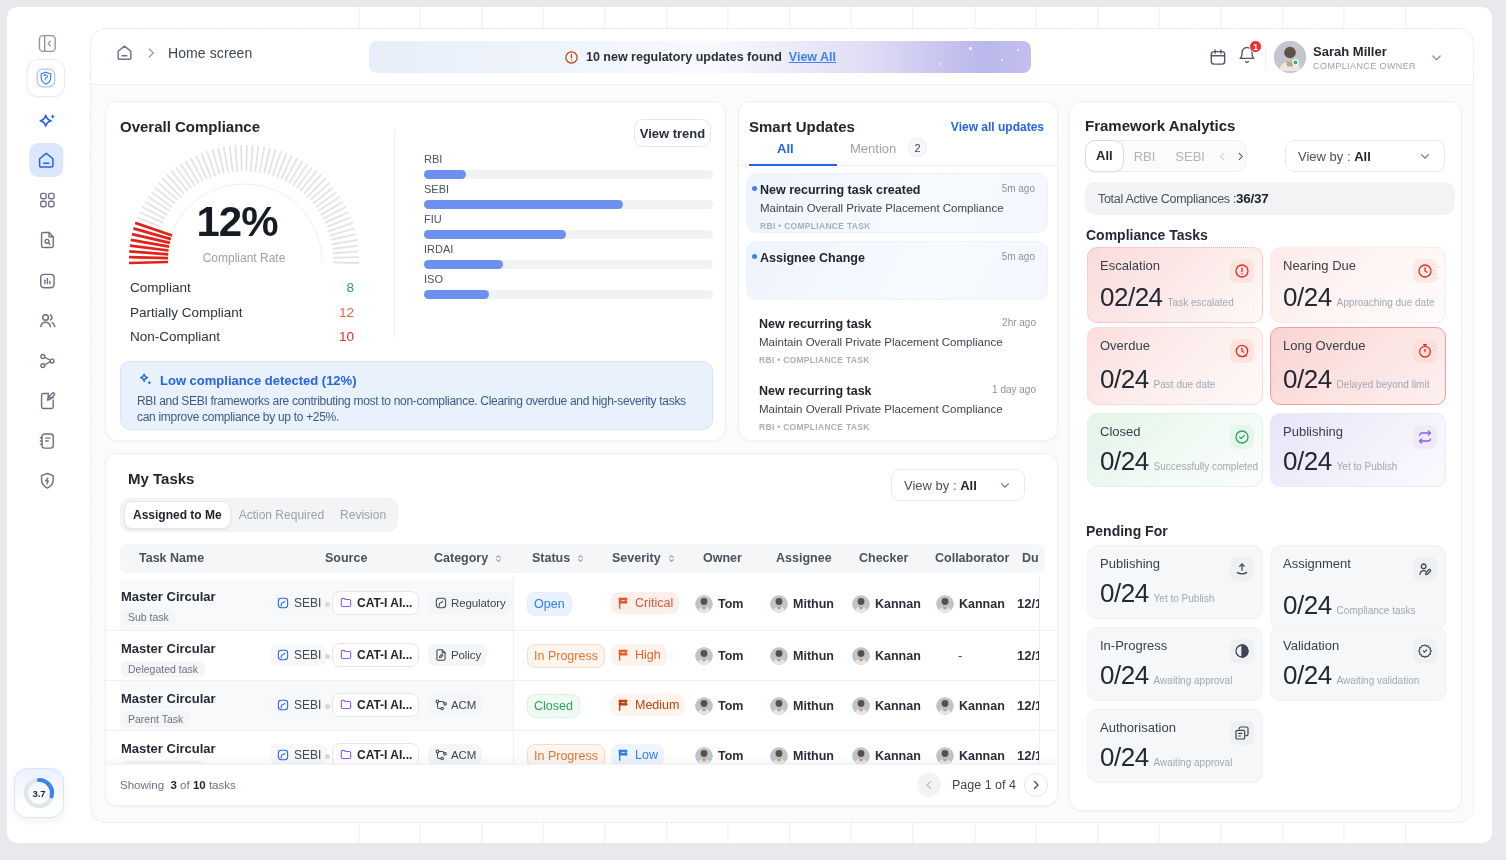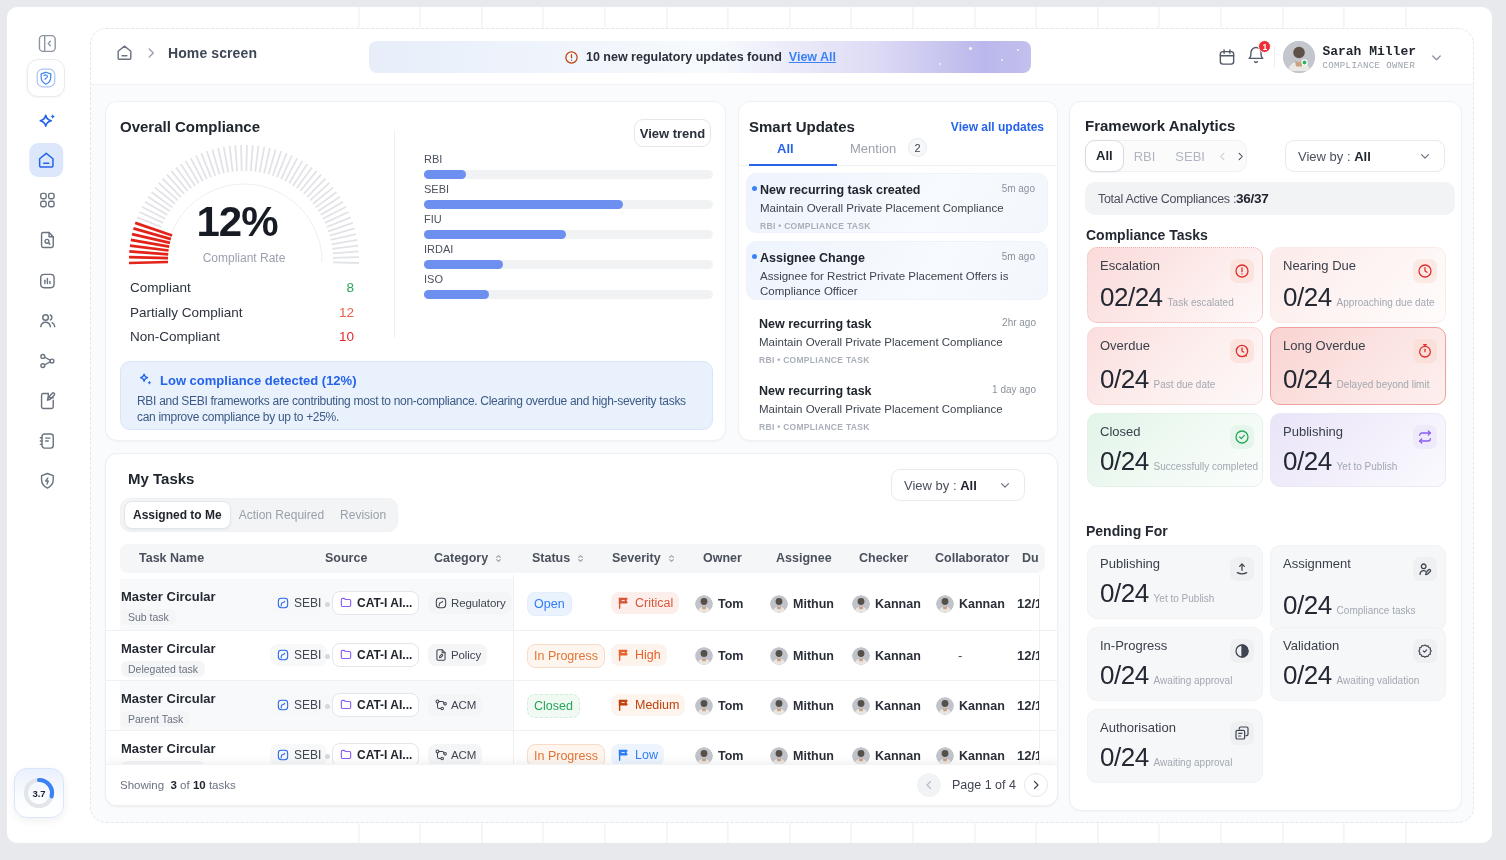--- a/index.html
+++ b/index.html
@@ -22,21 +22,21 @@
 
 .sidebar { position:absolute; left:0; top:0; width:83px; height:836px; }
 .sb-item { position:absolute; left:50%; transform:translateX(-58%); display:flex; align-items:center; justify-content:center; }
 .sb-logo { width:38px; height:38px; border:1px solid #e9ecef; border-radius:11px; background:#fff; box-shadow:0 1px 2px rgba(16,24,40,.04);}
 .sb-active { width:34px; height:34px; background:#dce7fc; border-radius:9px; }
 .widget37 { position:absolute; left:7px; top:761px; width:50px; height:50px; background:linear-gradient(180deg,#eaf1fd 0%,#fbfdff 65%,#ffffff 100%); border:1px solid #d9e5fa; border-radius:13px; box-shadow:0 3px 8px rgba(16,24,40,.06); display:flex; align-items:center; justify-content:center; }
 
 .shell { position:absolute; left:83px; top:21px; width:1384px; height:795px; background:#fafbfc; border:1px dashed #e4e7eb; border-radius:16px; overflow:hidden; }
 .hdr { position:absolute; left:0; top:0; width:100%; height:56px; background:#fff; border-bottom:1px solid #f0f1f4; }
 .crumb { position:absolute; left:24px; top:14px; display:flex; align-items:center; gap:10px; }
-.crumb .txt { font-size:14px; font-weight:700; color:#3f4654; letter-spacing:.1px; }
+.crumb .txt { font-size:14px; font-weight:400; color:#3f4654; letter-spacing:.1px; }
 .banner { position:absolute; left:278px; top:12px; width:662px; height:32px; border-radius:8px; overflow:hidden;
   background:linear-gradient(90deg,#e7eef9 0%,#f0f5fc 30%,#f7fafd 52%,#dedcf5 76%,#bab7ec 93%,#c3c0ee 100%);
   display:flex; align-items:center; justify-content:center; gap:7px; }
 .banner .t { font-size:12.5px; font-weight:700; color:#2a2f3a; }
 .banner a { font-size:12.5px; font-weight:700; color:#3b82f6; text-decoration:underline; }
 .hdr-right { position:absolute; right:29px; top:0; height:56px; display:flex; align-items:center; gap:11px; }
 .avatar { width:32px; height:32px; border-radius:50%; background:#c9ccd2; position:relative; overflow:hidden; }
 .uname { font-size:13px; font-weight:700; color:#1f242e; }
 .urole { font-size:9px; color:#9aa1ac; letter-spacing:.4px; margin-top:2px;}
 
@@ -239,21 +239,21 @@
         <span style="position:absolute; right:-5px; top:-5px; background:#ef2d37; color:#fff; font-size:8.5px; font-weight:700; width:13px; height:13px; border-radius:50%; display:flex; align-items:center; justify-content:center; border:1.5px solid #fff;">1</span>
       </div>
       <div style="width:1px; height:22px; background:#edeff2; margin:0 -3px;"></div>
       <div class="avatar"><svg width="32" height="32" viewBox="0 0 32 32">
               <rect width="32" height="32" fill="#c3c7cd"></rect>
               <circle cx="16" cy="11.5" r="5.8" fill="#5d5148"></circle>
               <path d="M5 30c1-7 6-9.5 11-9.5S26 23 27 30z" fill="#ebe8e4"></path>
               <path d="M12 19.5c1.5 1.5 6.5 1.5 8 0l-1 6h-6z" fill="#c9a183"></path>
               <circle cx="21.5" cy="21.5" r="2.6" fill="#2fb457" stroke="#fff" stroke-width="1.2"></circle>
             </svg></div>
-      <div style="margin-left:-4px;font-family:Liberation Mono, monospace;">
+      <div style="margin-left:-4px;">
         <div class="uname">Sarah Miller</div>
         <div class="urole">COMPLIANCE OWNER</div>
       </div>
       <svg style="margin-left:2px;" width="15" height="15" viewBox="0 0 24 24" fill="none" stroke="#8b919c" stroke-width="2" stroke-linecap="round" stroke-linejoin="round">
             <path d="m6 9.5 6 6 6-6"></path>
           </svg>
     </div>
   </div>
   <div class="card card-oc">
     <div class="h15" style="position:absolute; left:14px; top:16px;">Overall Compliance</div>
@@ -386,21 +386,20 @@
     </div>
     <div class="su-card su-hl" style="top:71px; height:60px;">
       <div class="su-dot"></div>
       <div class="su-t">New recurring task created<span class="su-time">5m ago</span></div>
       <div class="su-d">Maintain Overall Private Placement Compliance</div>
       <div class="su-tag">RBI • COMPLIANCE TASK</div>
     </div>
     <div class="su-card su-hl" style="top:139px; height:59px;">
       <div class="su-dot"></div>
       <div class="su-t">Assignee Change<span class="su-time">5m ago</span></div>
-      <div class="su-d">Assignee for Restrict Private  Placement Offers is Compliance Officer</div>
     </div>
     <div class="su-card" style="top:206px; height:60px;">
       <div class="su-t">New recurring task<span class="su-time">2hr ago</span></div>
       <div class="su-d">Maintain Overall Private Placement Compliance</div>
       <div class="su-tag">RBI • COMPLIANCE TASK</div>
     </div>
     <div class="su-card" style="top:273px; height:60px;">
       <div class="su-t">New recurring task<span class="su-time">1 day ago</span></div>
       <div class="su-d">Maintain Overall Private Placement Compliance</div>
       <div class="su-tag">RBI • COMPLIANCE TASK</div>

